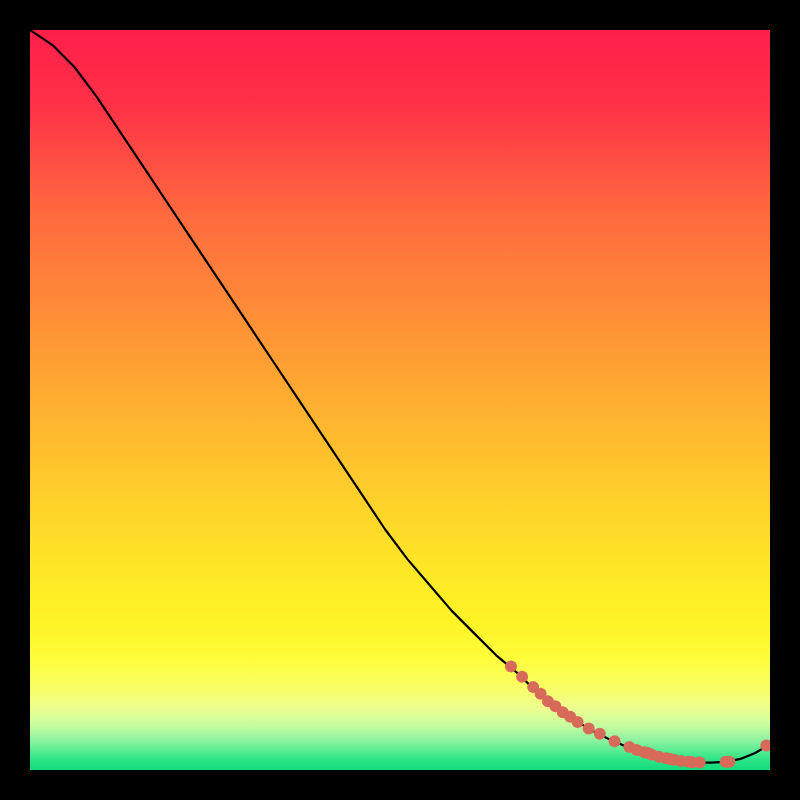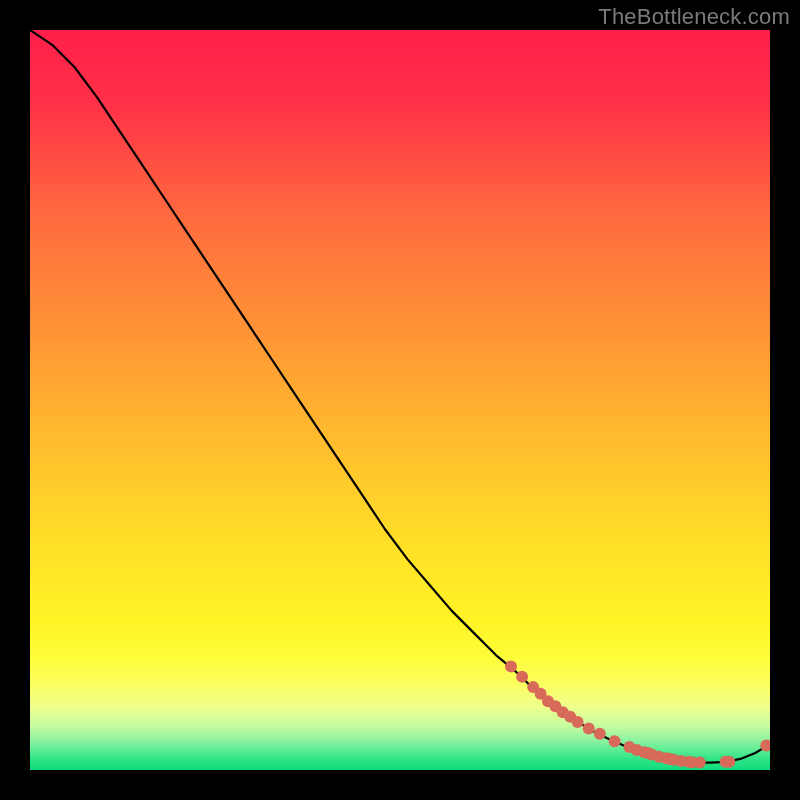--- a/index.html
+++ b/index.html
@@ -47,21 +47,20 @@
   }
   .marker {
     fill: #d86a5a;
     stroke: none;
   }
 </style>
 </head>
 <body>
 <div class="wrap">
 
-  <div class="watermark">TheBottleneck.com</div>
 
   <svg class="plot" viewBox="0 0 740 740">
     <defs>
 
       <linearGradient id="bgGrad" x1="0" y1="0" x2="0" y2="1">
         <stop offset="0.00" stop-color="#ff1f4a"></stop>
         <stop offset="0.10" stop-color="#ff3147"></stop>
         <stop offset="0.25" stop-color="#ff6a3f"></stop>
         <stop offset="0.40" stop-color="#ff9236"></stop>
         <stop offset="0.55" stop-color="#ffbb2e"></stop>

